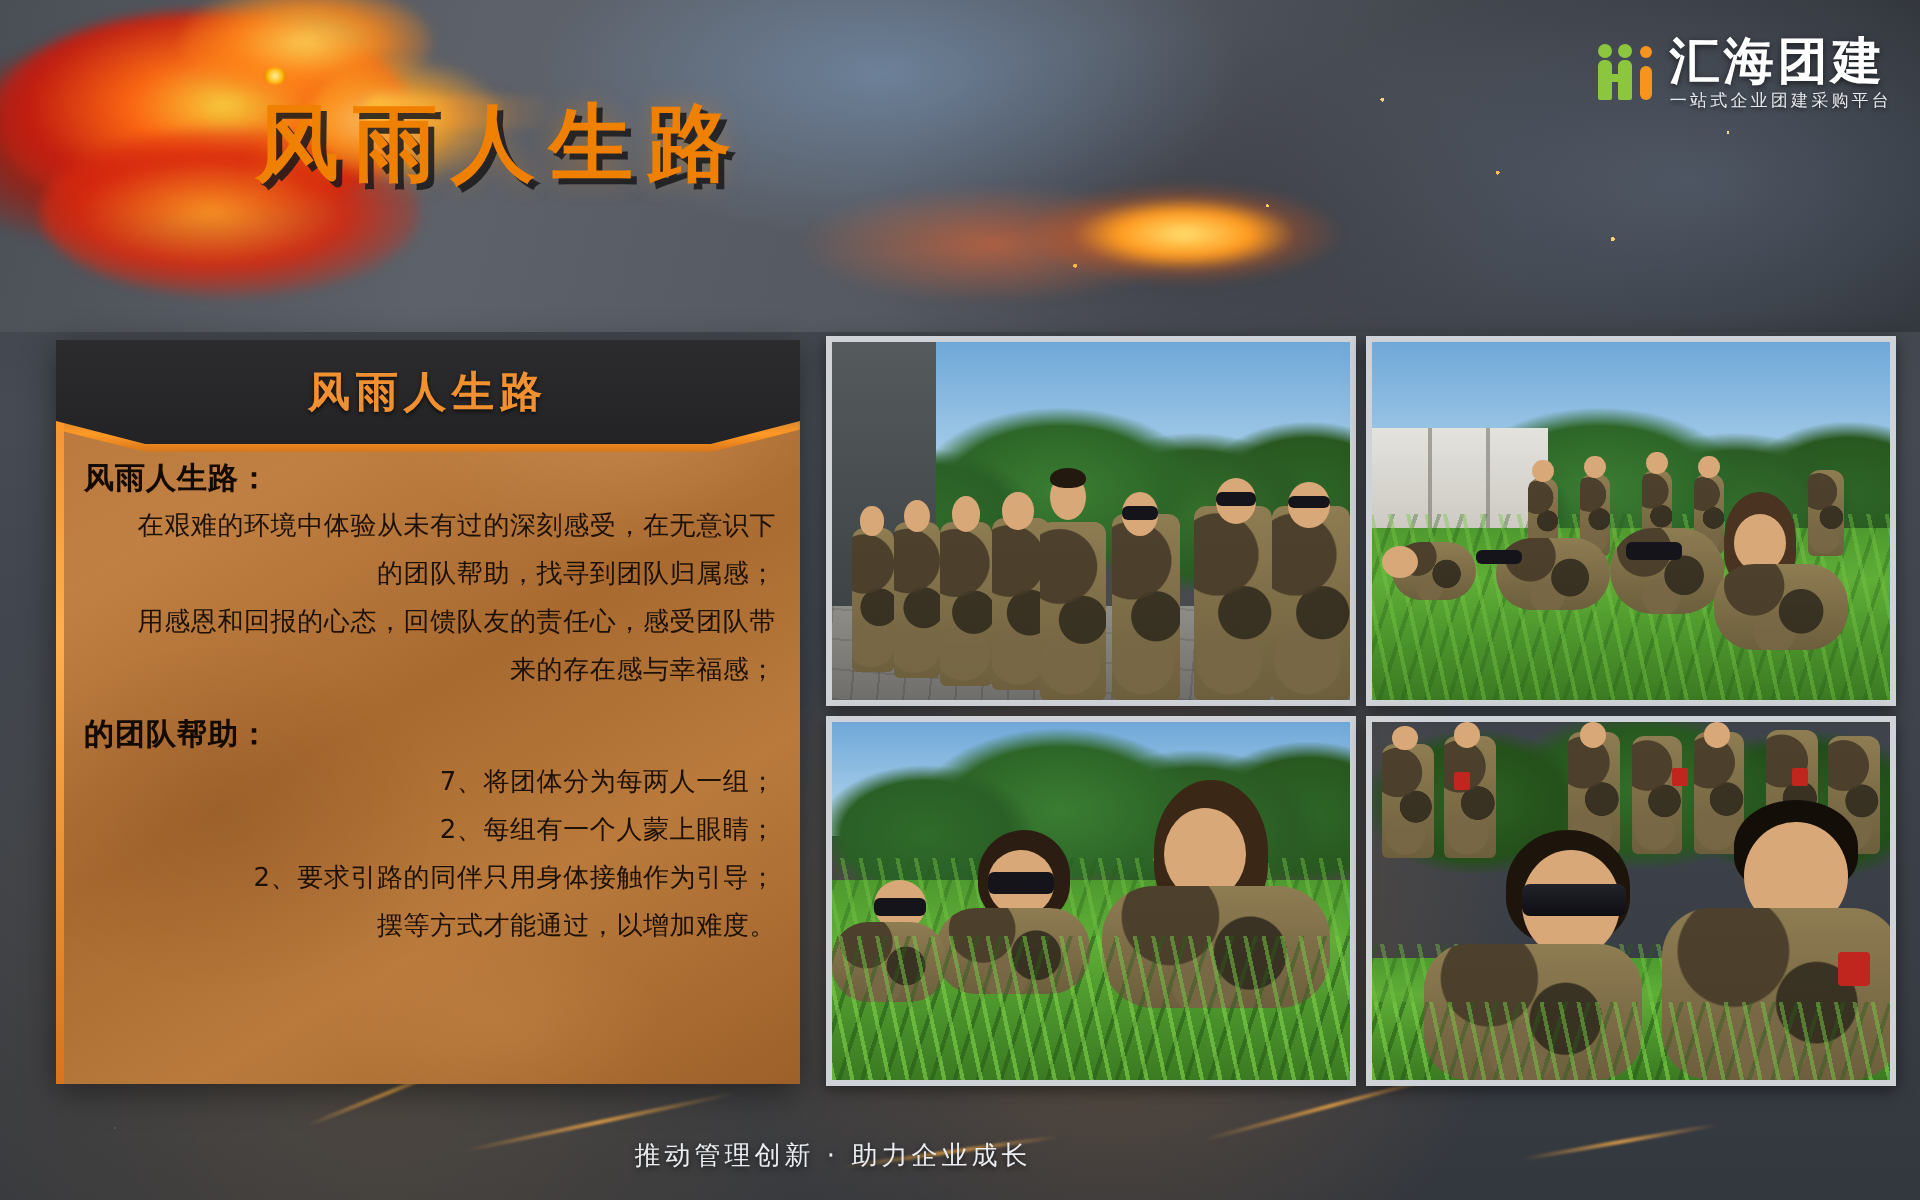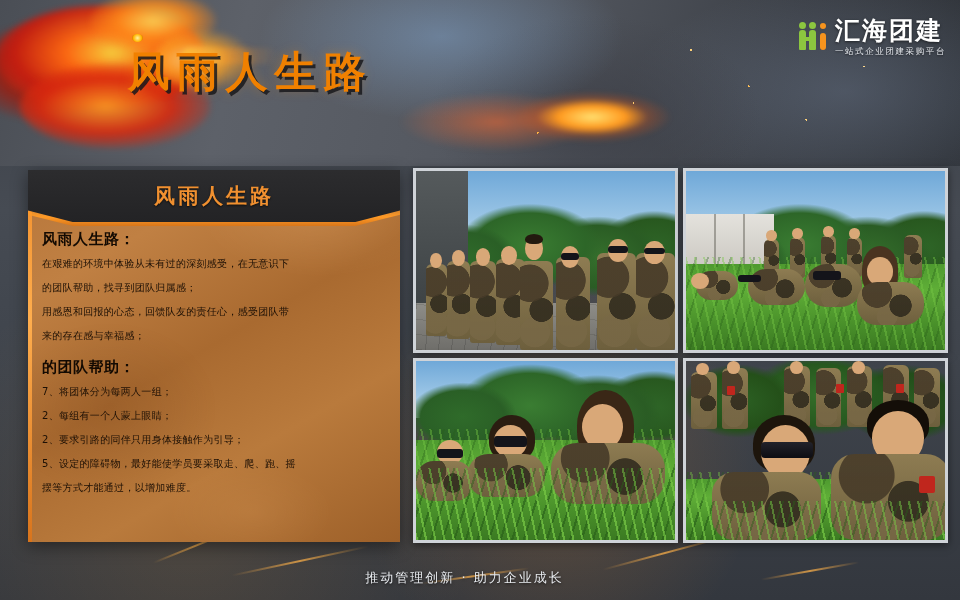--- a/index.html
+++ b/index.html
@@ -116,21 +116,21 @@
     background:linear-gradient(180deg,rgba(255,150,40,0) 60%,#ff9a26 84%,#d8761a 100%);
     clip-path:polygon(0 0,100% 0,100% 80%,88% 100%,12% 100%,0 80%);
     filter:blur(.4px);}
   .panel-head-title{font-size:21px;font-weight:bold;color:#f09030;letter-spacing:3px;
     font-family:"DejaVu Serif","Liberation Serif",serif;text-shadow:0 1px 2px rgba(0,0,0,.7);}
 
   .panel-body{position:absolute;left:14px;top:58px;right:12px;z-index:4;
     font-family:"DejaVu Sans","Liberation Sans",sans-serif;color:#221206;}
   .sec-title{font-size:15px;font-weight:bold;color:#130a02;margin:2px 0 3px;letter-spacing:.5px;}
   .sec-title.second{margin-top:10px;}
-  .line{font-size:10px;line-height:24px;color:#1d1005;letter-spacing:.3px;white-space:nowrap;}
+  .line{font-size:13px;line-height:24px;color:#1d1005;letter-spacing:.3px;white-space:nowrap;text-align:right;}
 
   
   .photos{position:absolute;left:413px;top:168px;width:535px;height:375px;
     display:grid;grid-template-columns:1fr 1fr;grid-template-rows:1fr 1fr;gap:5px;}
   .photo{position:relative;overflow:hidden;border:3px solid #cfd3d8;box-sizing:border-box;
     box-shadow:0 2px 8px rgba(0,0,0,.5);}
   .ph-in{position:absolute;inset:0;overflow:hidden;}
 
   
   .sky{position:absolute;left:0;top:0;width:100%;height:45%;
@@ -167,21 +167,21 @@
     background-image:repeating-linear-gradient(95deg,rgba(0,0,0,.25) 0 1px,rgba(0,0,0,0) 1px 13px),
                      repeating-linear-gradient(5deg,rgba(0,0,0,.2) 0 1px,rgba(0,0,0,0) 1px 15px);}
 
   
   .p2-wall{position:absolute;left:0;top:24%;width:34%;height:40%;
     background:linear-gradient(180deg,#e4e2dd,#c3c0b8);}
   .p2-wall-seam{position:absolute;top:0;width:2px;height:100%;background:rgba(120,118,110,.6);}
 
   
   .footer{position:absolute;left:0;bottom:0;width:833px;height:44px;
-    display:flex;align-items:center;justify-content:center;padding-left:48px;}
+    display:flex;align-items:center;justify-content:center;}
   .footer-txt{font-size:13px;color:#e9ecf0;letter-spacing:2px;
     font-family:"DejaVu Sans","Liberation Sans",sans-serif;text-shadow:0 1px 3px rgba(0,0,0,.7);}
 </style>
 </head>
 <body>
 
 <div class="slide">
 
   <div class="bg"></div>
   <div class="bg-speckle"></div>
@@ -242,21 +242,20 @@
       <div class="sec-title">风雨人生路：</div>
       <div class="line">在艰难的环境中体验从未有过的深刻感受，在无意识下</div>
       <div class="line">的团队帮助，找寻到团队归属感；</div>
       <div class="line">用感恩和回报的心态，回馈队友的责任心，感受团队带</div>
       <div class="line">来的存在感与幸福感；</div>
 
       <div class="sec-title second">的团队帮助：</div>
       <div class="line">7、将团体分为每两人一组；</div>
       <div class="line">2、每组有一个人蒙上眼睛；</div>
       <div class="line">2、要求引路的同伴只用身体接触作为引导；</div>
-      <div class="line">5、设定的障碍物，最好能使学员要采取走、爬、跑、摇</div>
       <div class="line">摆等方式才能通过，以增加难度。</div>
     </div>
   </div>
 
   <div class="photos">
 
     <div class="photo">
       <div class="ph-in">
         <div class="sky"></div>
         <div class="trees"></div>

